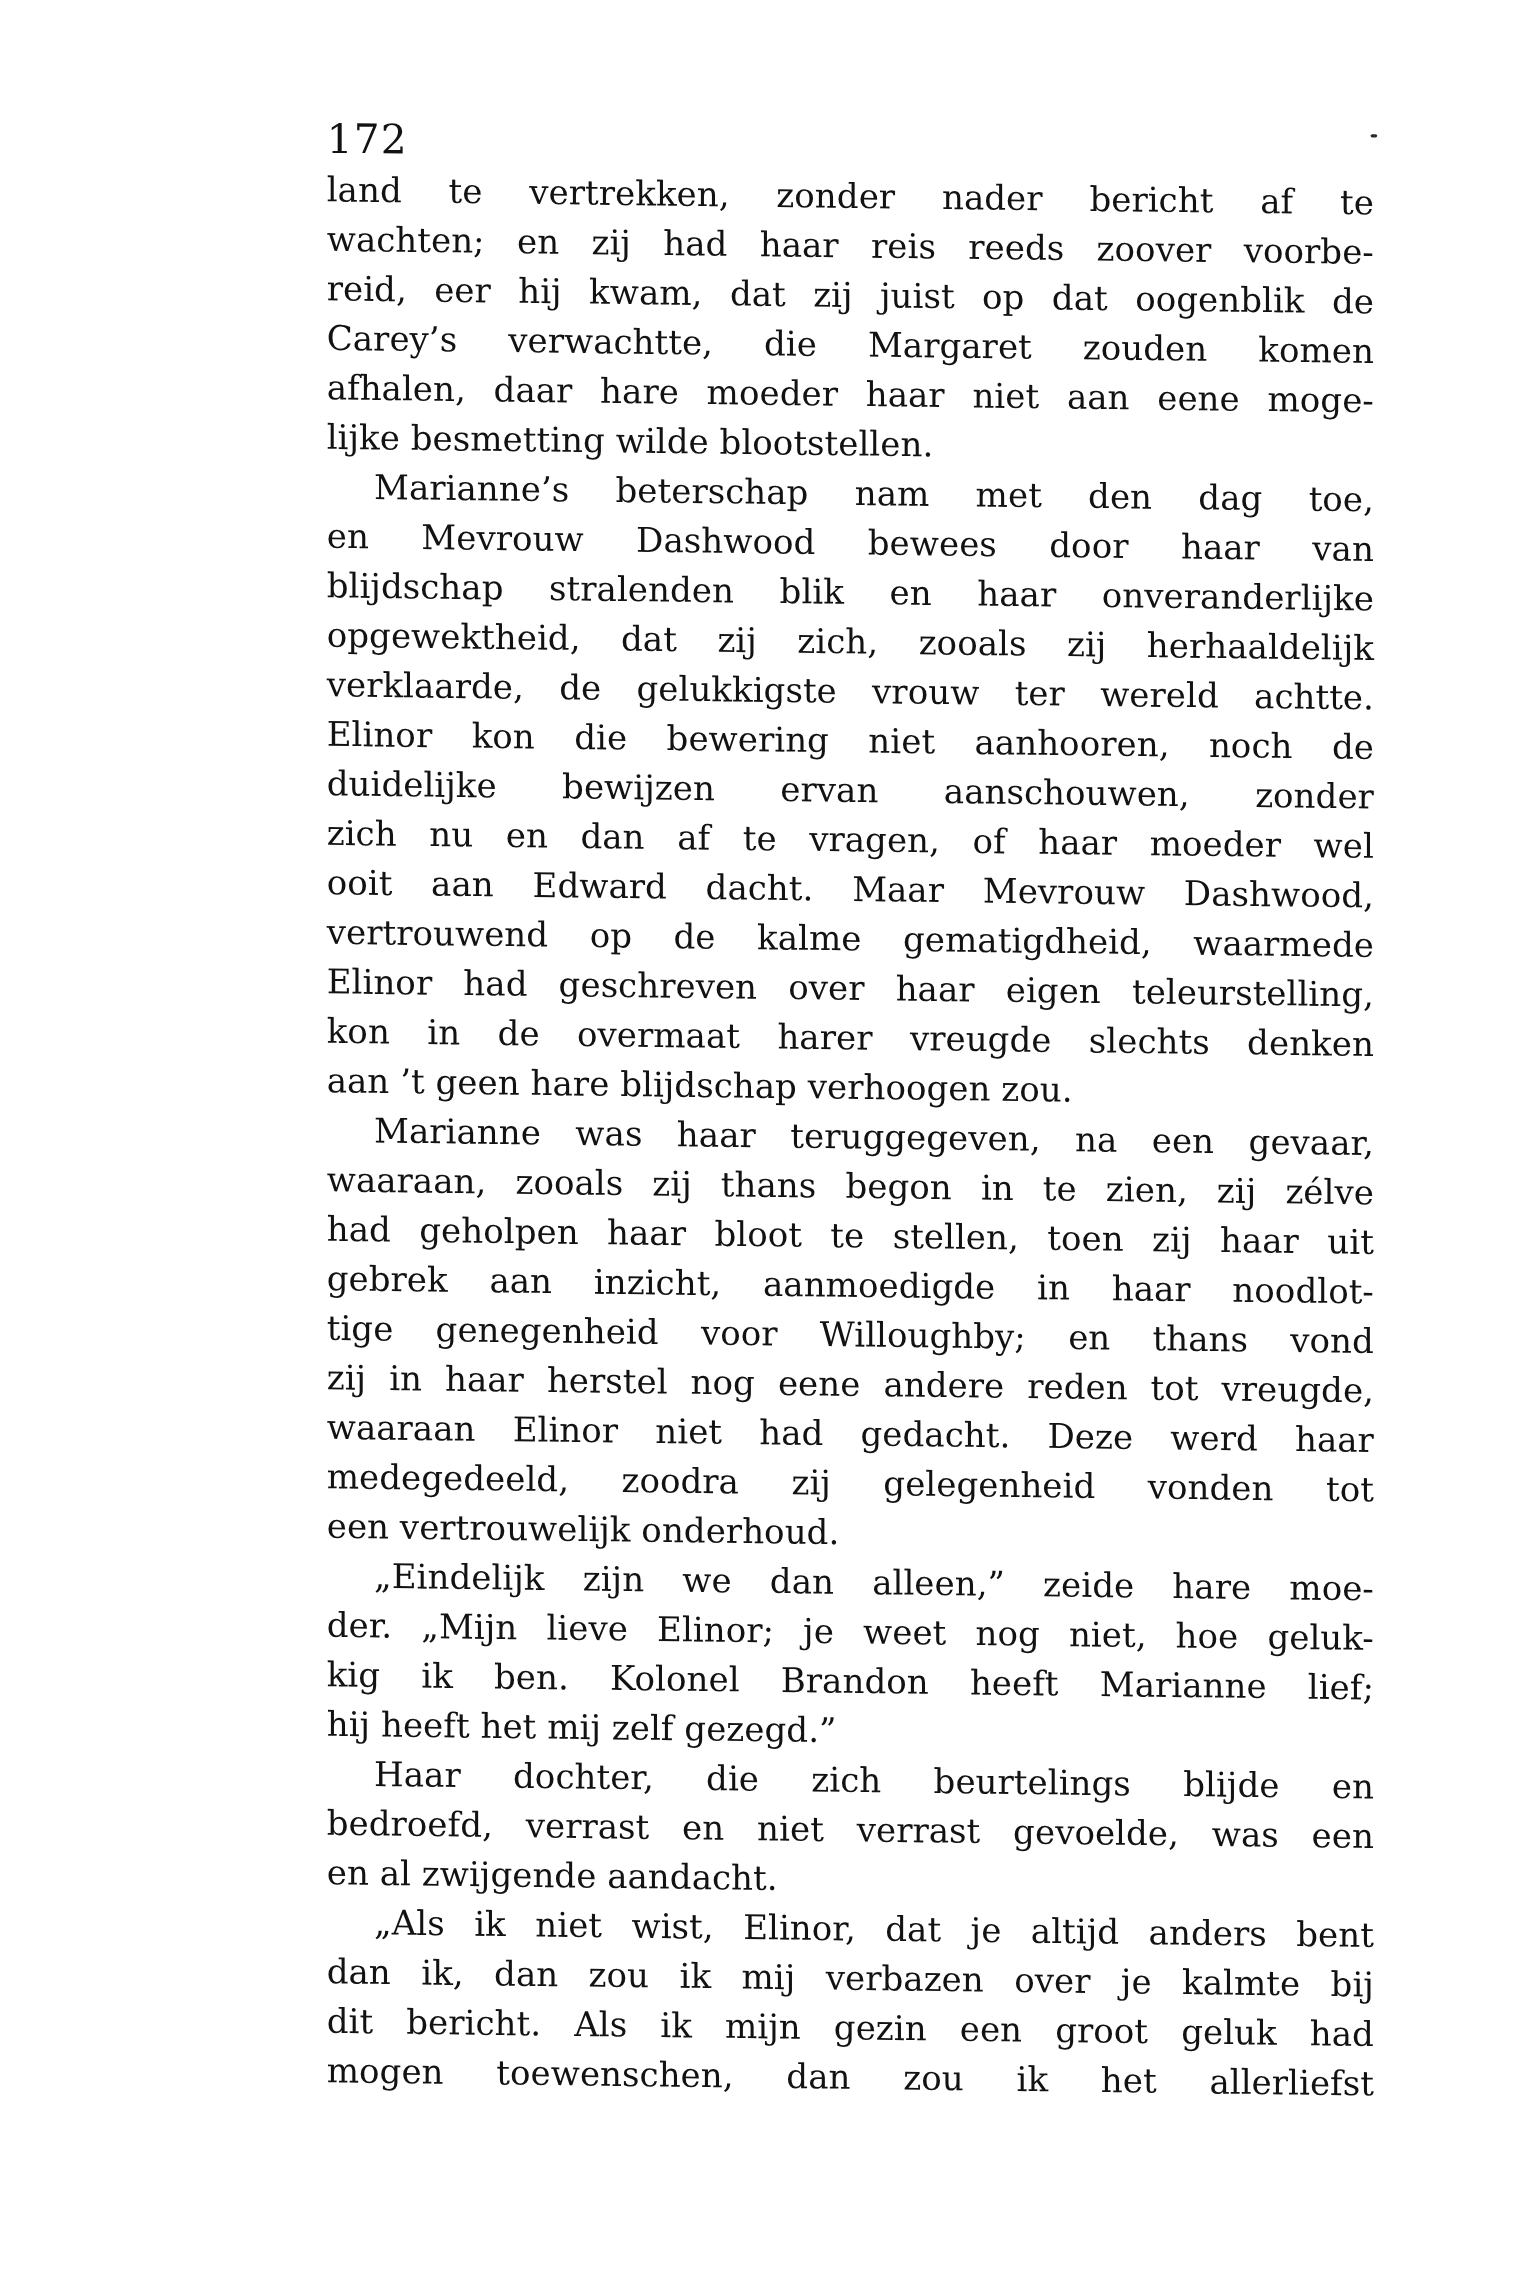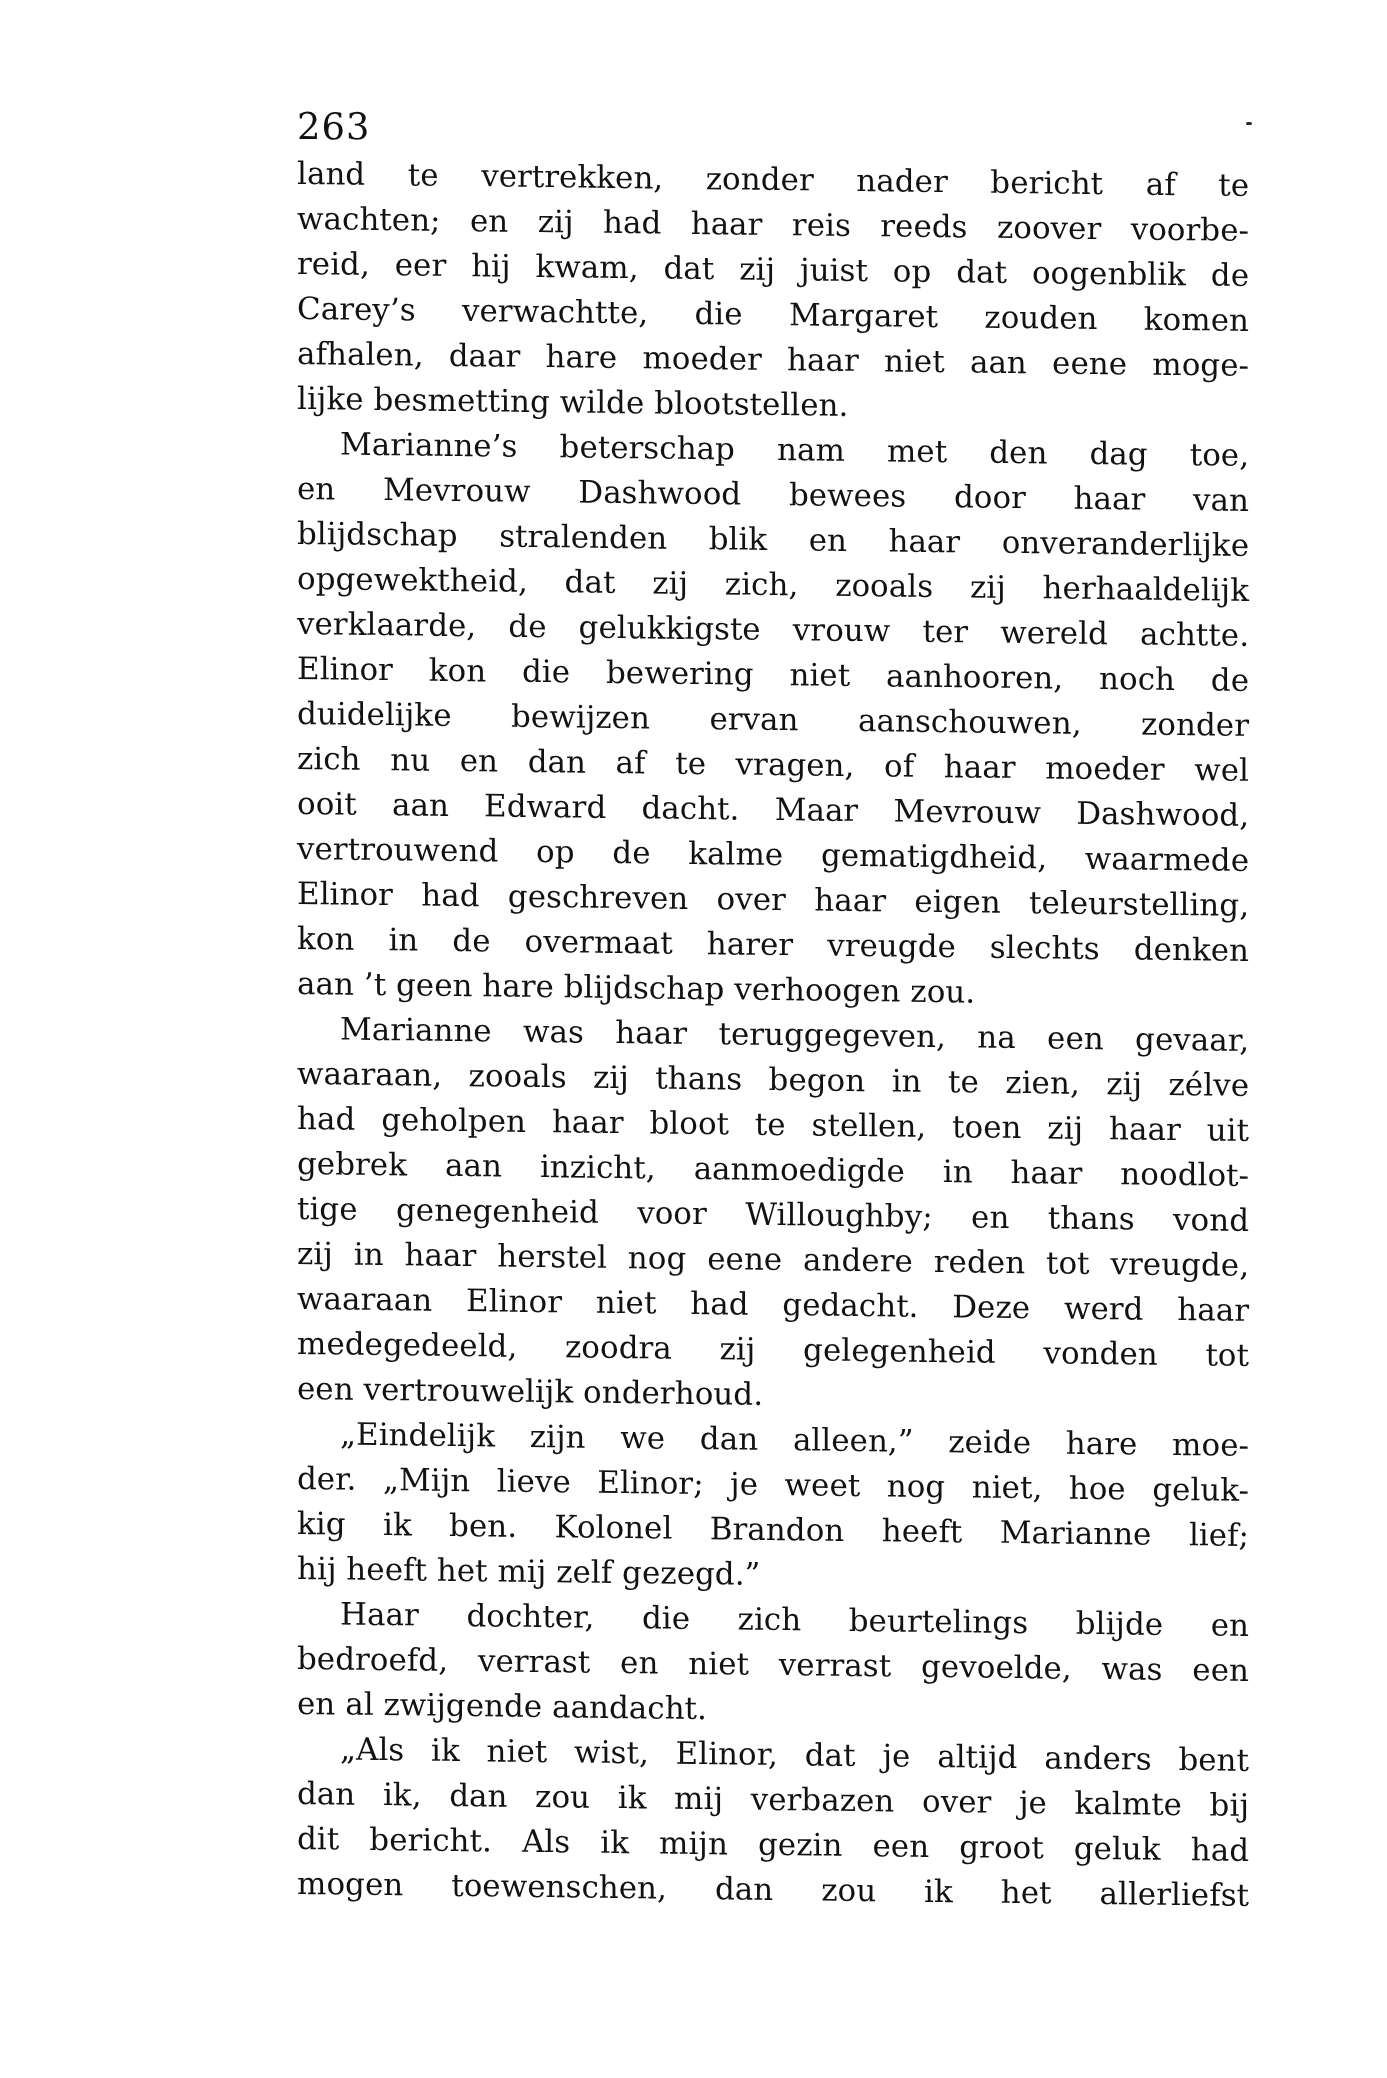--- a/index.html
+++ b/index.html
@@ -64,21 +64,21 @@
     width: 6px;
     height: 3px;
     background: #2a2a2a;
     border-radius: 2px;
   }
 </style>
 </head>
 <body style="background: rgb(255, 255, 255); color: rgb(18, 18, 18);">
 
 <div class="page-scan">
-  <div class="page-number">263</div>
+  <div class="page-number">172</div>
 
   <div class="text-block">
       <div class="paragraph">
         <div class="line">land te vertrekken, zonder nader bericht af te</div>
         <div class="line">wachten; en zij had haar reis reeds zoover voorbe-</div>
         <div class="line">reid, eer hij kwam, dat zij juist op dat oogenblik de</div>
         <div class="line">Carey’s verwachtte, die Margaret zouden komen</div>
         <div class="line">afhalen, daar hare moeder haar niet aan eene moge-</div>
         <div class="line last">lijke besmetting wilde blootstellen.</div>
       </div>

